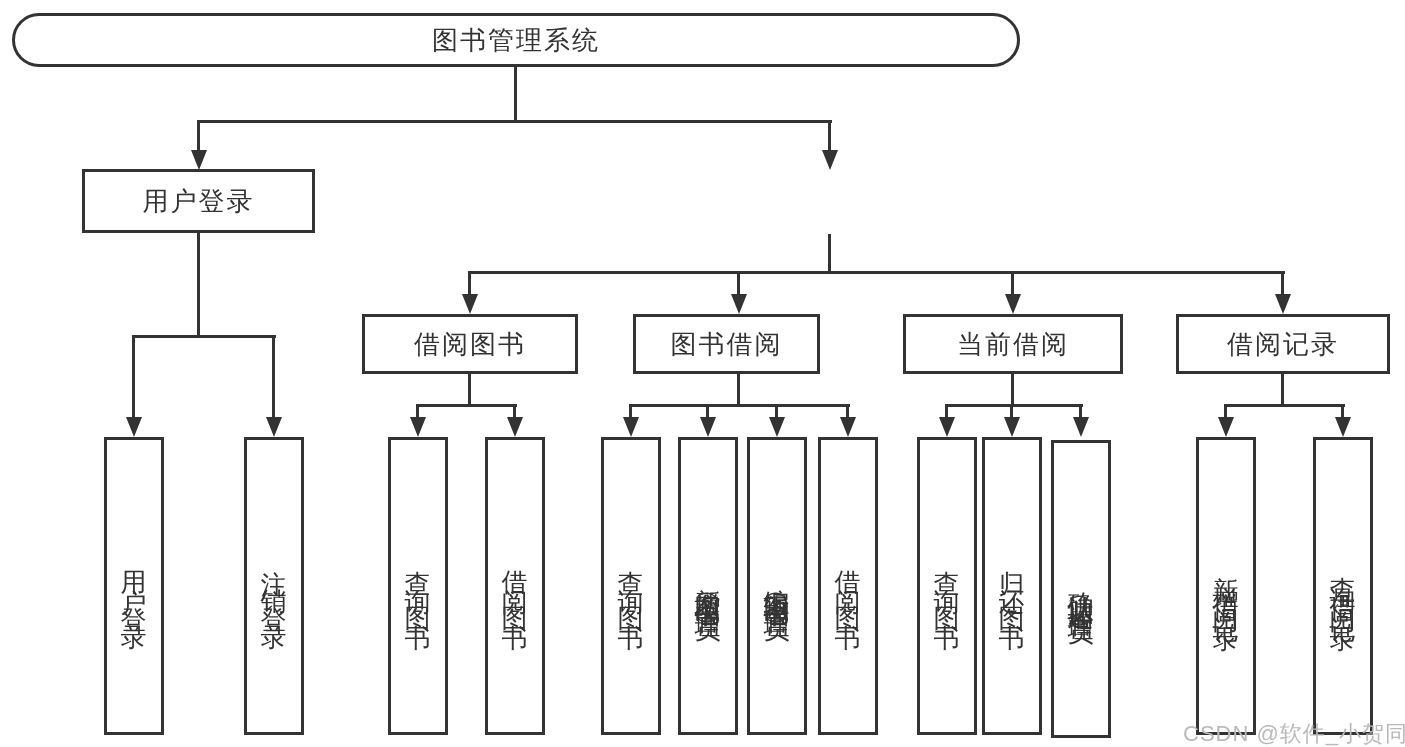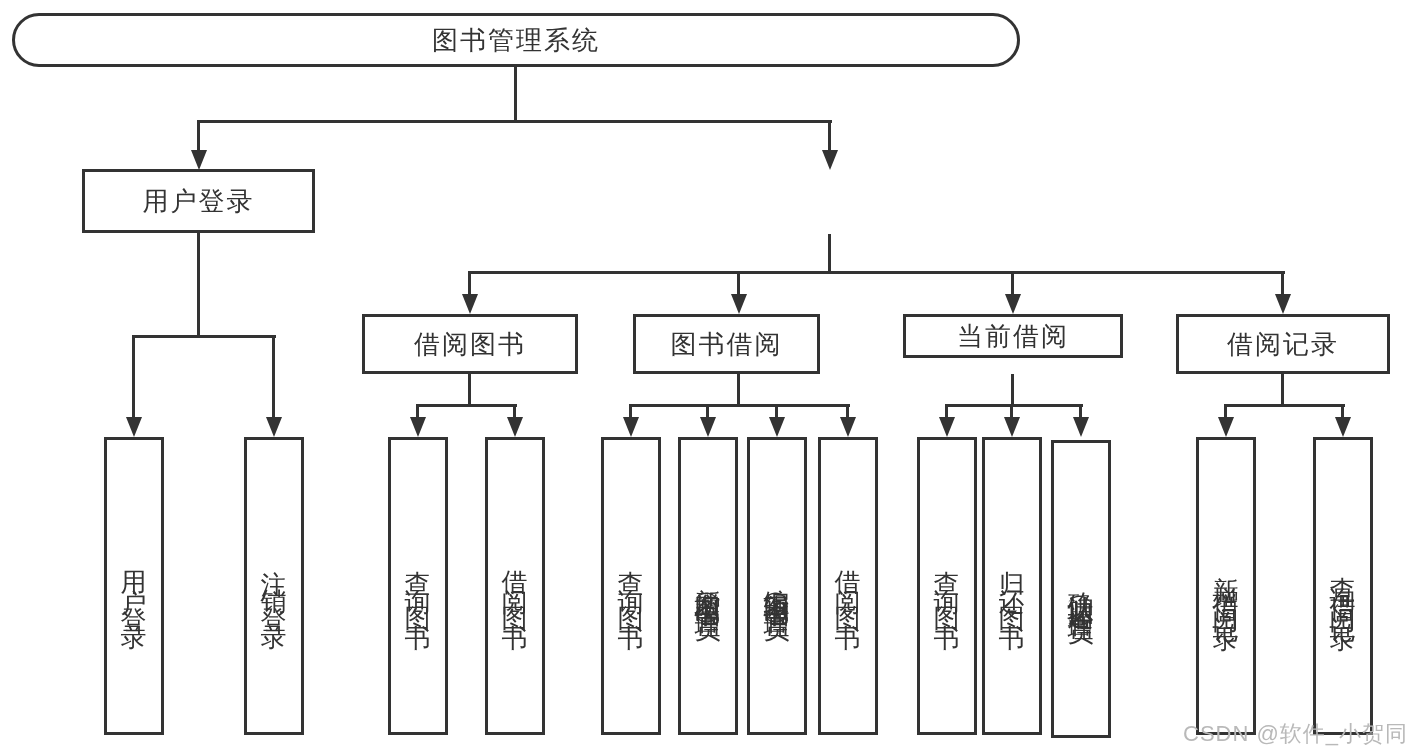--- a/index.html
+++ b/index.html
@@ -137,21 +137,21 @@
   <div class="box h-box" style="left:82px;top:169px;width:233px;height:64px;">
     <span>用户登录</span>
   </div>
 
   <div class="box h-box" style="left:362px;top:314px;width:216px;height:60px;">
     <span>借阅图书</span>
   </div>
   <div class="box h-box" style="left:633px;top:314px;width:187px;height:60px;">
     <span>图书借阅</span>
   </div>
-  <div class="box h-box" style="left:903px;top:314px;width:220px;height:44px;">
+  <div class="box h-box" style="left:903px;top:314px;width:220px;height:60px;">
     <span>当前借阅</span>
   </div>
   <div class="box h-box" style="left:1176px;top:314px;width:214px;height:60px;">
     <span>借阅记录</span>
   </div>
 
   <div class="box v-box" style="left:104px;">
     <span class="vtext sp-wide">用户登录</span>
   </div>
   <div class="box v-box" style="left:244px;">

